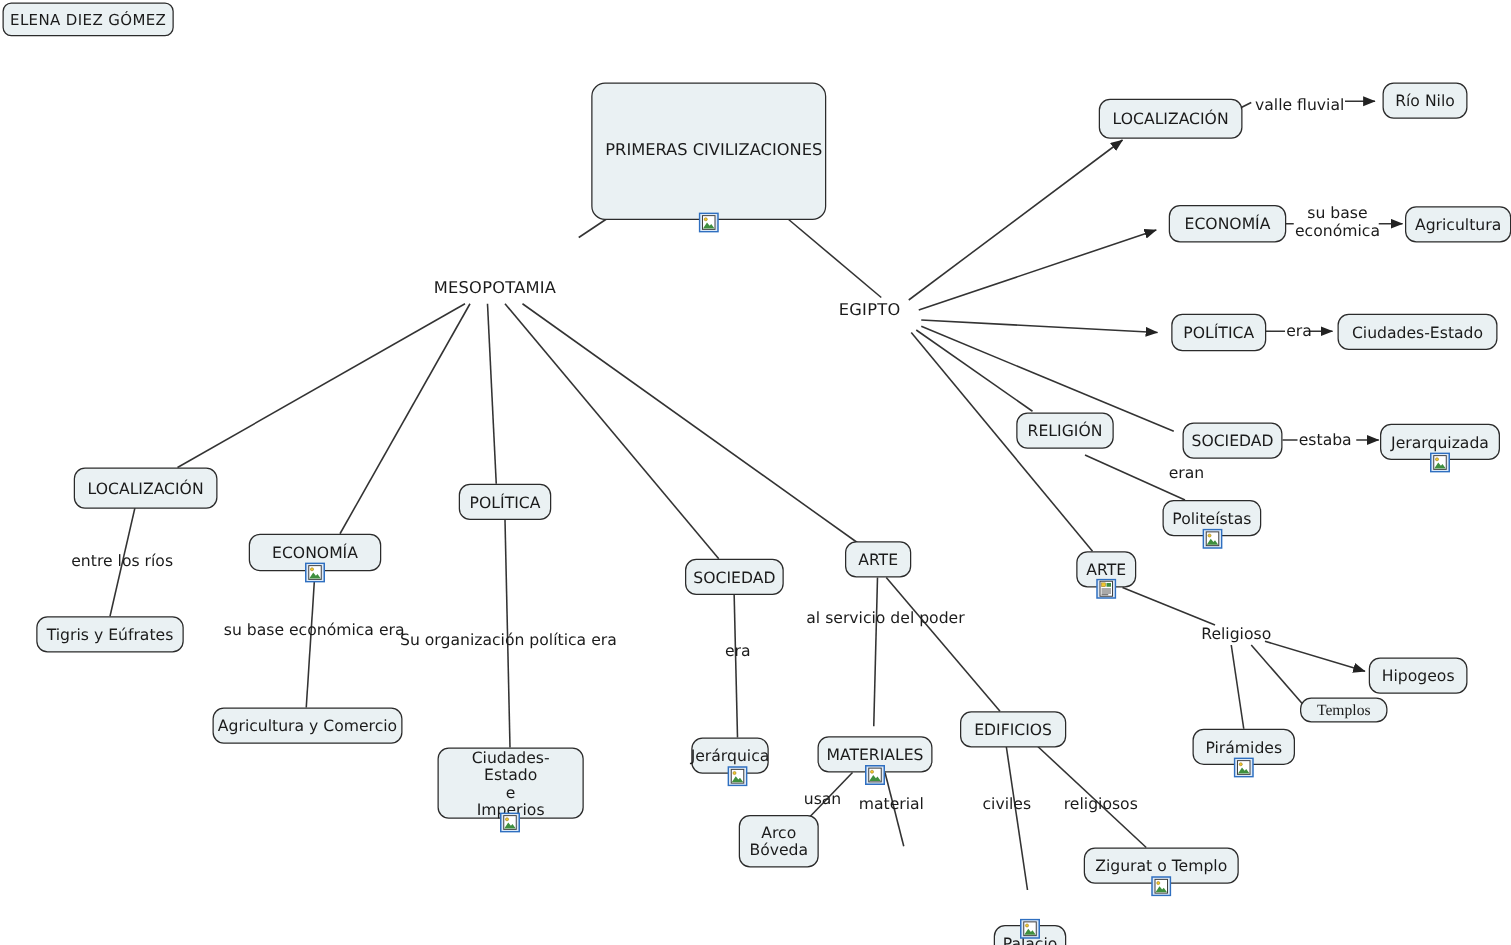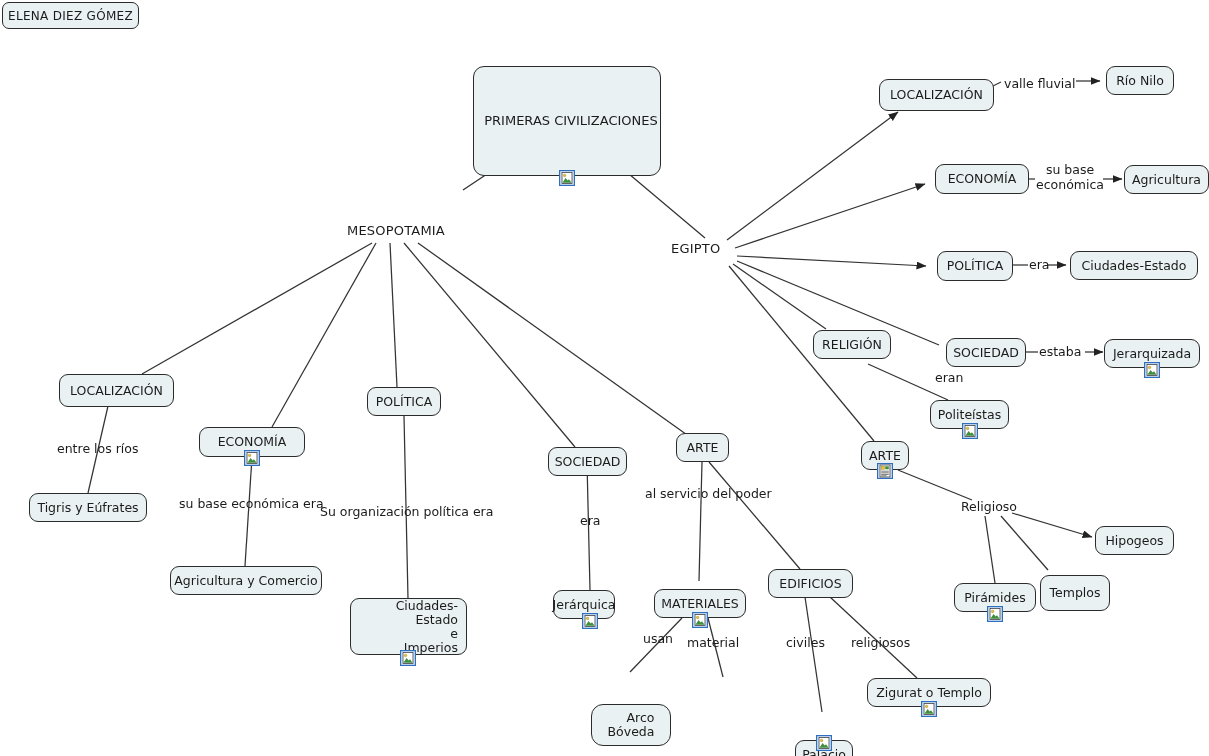--- a/index.html
+++ b/index.html
@@ -29,21 +29,21 @@
   
   .node {
     position: absolute;
     box-sizing: border-box;
     background: #eaf1f3;
     border: 1.3px solid #2b2b2b;
     border-radius: 9px;
     display: flex;
     align-items: center;
     justify-content: center;
-    text-align: right;
+    text-align: center;
     color: #1b1b1b;
     font-size: 12.5px;
     line-height: 14px;
     padding: 2px 8px;
     white-space: pre;
     z-index: 3;
   }
   .node.big {
     border-radius: 11px;
     font-size: 13px;
@@ -225,21 +225,21 @@
       <rect x="0.5" y="0.5" width="15" height="15" fill="#dce9f7" stroke="#2f6fc0" stroke-width="1.4"></rect>
       <rect x="3" y="2.5" width="10" height="11" fill="#ffffff" stroke="#404040" stroke-width="0.8"></rect>
       <circle cx="5.6" cy="5.4" r="1.25" fill="#f2c72e" stroke="#8a6d12" stroke-width="0.4"></circle>
       <path d="M3.4 12.8 L6.6 8.0 L8.7 10.6 L10.0 9.2 L12.6 12.8 Z" fill="#3f8f3f"></path>
     </svg>
   </div>
 
   <div class="flabel" style="left:643px; top:632px;">usan</div>
   <div class="flabel" style="left:687px; top:636px;">material</div>
 
-  <div class="node multiline" style="left:591px; top:704px; width:80px; height:42px;border-radius:12px;">Arco
+  <div class="node multiline" style="left:591px; top:652px; width:64px; height:42px;">Arco
 Bóveda</div>
 
 
   <div class="node" style="left:768px; top:569px; width:85px; height:29px;">EDIFICIOS</div>
 
   <div class="flabel" style="left:786px; top:636px;">civiles</div>
   <div class="flabel" style="left:851px; top:636px;">religiosos</div>
 
   <div class="node" style="left:795px; top:712px; width:58px; height:29px;margin-top:28px;">Palacio</div>
   <div class="nicon" style="left:816px; top:735px;">
@@ -331,15 +331,15 @@
   <div class="node" style="left:954px; top:583px; width:82px; height:29px;">Pirámides</div>
   <div class="nicon" style="left:987px; top:606px;">
     <svg width="16" height="16" viewBox="0 0 16 16">
       <rect x="0.5" y="0.5" width="15" height="15" fill="#dce9f7" stroke="#2f6fc0" stroke-width="1.4"></rect>
       <rect x="3" y="2.5" width="10" height="11" fill="#ffffff" stroke="#404040" stroke-width="0.8"></rect>
       <circle cx="5.6" cy="5.4" r="1.25" fill="#f2c72e" stroke="#8a6d12" stroke-width="0.4"></circle>
       <path d="M3.4 12.8 L6.6 8.0 L8.7 10.6 L10.0 9.2 L12.6 12.8 Z" fill="#3f8f3f"></path>
     </svg>
   </div>
 
-  <div class="node" style="left:1040px; top:575px; width:70px; height:36px;">Templos</div>
+  <div class="node" style="left:1040px; top:558px; width:70px; height:20px;font-family:Liberation Serif, serif;">Templos</div>
 
 </div>
 
 </body></html>

